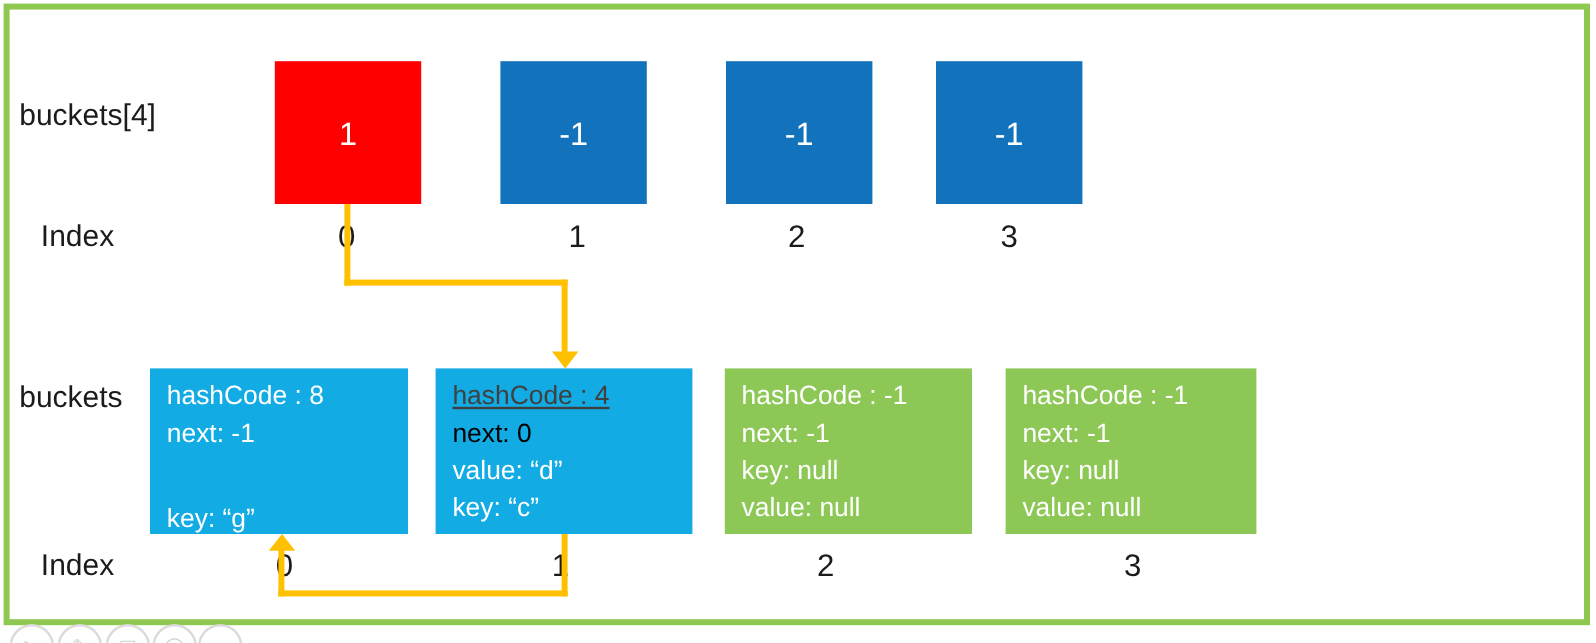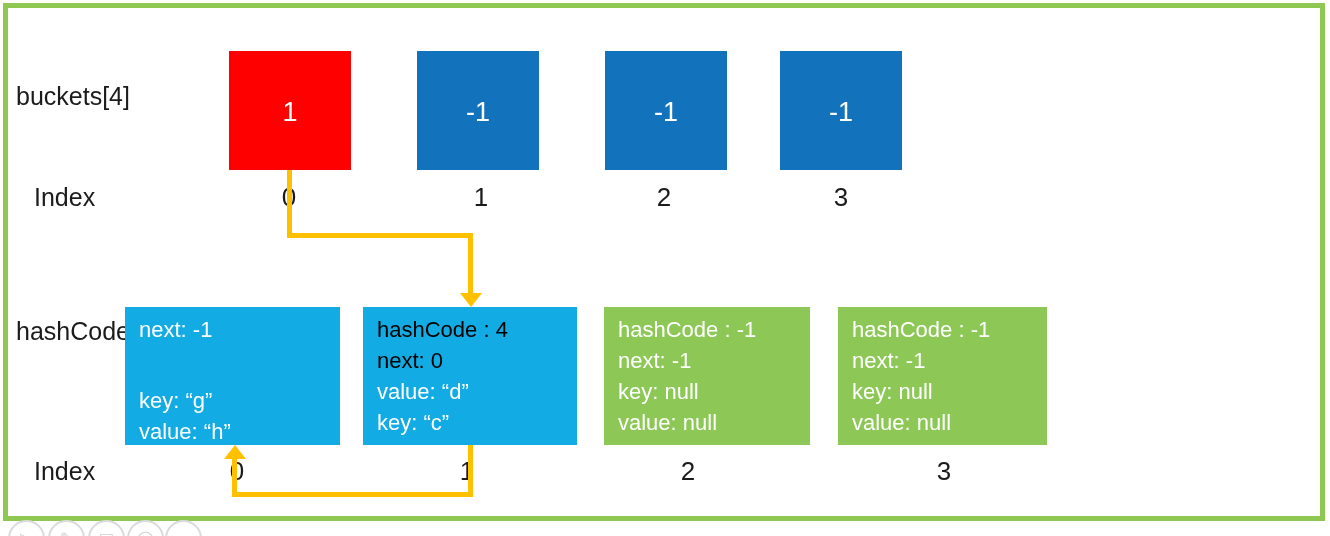--- a/index.html
+++ b/index.html
@@ -18,47 +18,48 @@
 </style>
 </head>
 <body>
 
 <div class="canvas">
 
   <div class="frame"></div>
 
   <div class="lbl" style="left:16px;top:82px;">buckets[4]</div>
   <div class="lbl" style="left:34px;top:183px;">Index</div>
-  <div class="lbl" style="left:16px;top:317px;">hashCode</div>
+  <div class="lbl" style="left:16px;top:317px;">buckets</div>
   <div class="lbl" style="left:34px;top:457px;">Index</div>
 
   <div class="bucket" style="left: 229px; background-color: rgb(254, 0, 0);">1</div>
   <div class="bucket" style="left: 417px; background-color: rgb(18, 114, 188);">-1</div>
   <div class="bucket" style="left: 605px; background-color: rgb(18, 114, 188);">-1</div>
   <div class="bucket" style="left: 780px; background-color: rgb(18, 114, 188);">-1</div>
 
   <div class="idx" style="left:289px;top:182px;">0</div>
   <div class="idx" style="left:481px;top:182px;">1</div>
   <div class="idx" style="left:664px;top:182px;">2</div>
   <div class="idx" style="left:841px;top:182px;">3</div>
 
   <div>
     <div class="seg" style="left:287px;top:170px;width:5px;height:68px;"></div>
     <div class="seg" style="left:287px;top:233px;width:186px;height:5px;"></div>
     <div class="seg" style="left:468px;top:233px;width:5px;height:62px;"></div>
     <div class="head-down" style="left:460px;top:293px;"></div>
   </div>
 
   <div class="entry" style="left: 125px; width: 215px; background-color: rgb(18, 171, 227);">
+    <div class="ln" style="color: rgb(255, 255, 255);">hashCode : 8</div>
     <div class="ln" style="color: rgb(255, 255, 255);">next: -1</div>
     <div class="ln" style="color: rgb(255, 255, 255); margin-top: 40px;">key: “g”</div>
     <div class="ln" style="color: rgb(255, 255, 255);">value: “h”</div>
   </div>
   <div class="entry" style="left: 363px; width: 214px; background-color: rgb(18, 171, 227);">
-    <div class="ln" style="color: #000000;">hashCode : 4</div>
+    <div class="ln" style="color: #404040; text-decoration: underline;">hashCode : 4</div>
     <div class="ln" style="color: #000000;">next: 0</div>
     <div class="ln" style="color: rgb(255, 255, 255);">value: “d”</div>
     <div class="ln" style="color: rgb(255, 255, 255);">key: “c”</div>
   </div>
   <div class="entry" style="left: 604px; width: 206px; background-color: rgb(141, 200, 87);">
     <div class="ln" style="color: rgb(255, 255, 255);">hashCode : -1</div>
     <div class="ln" style="color: rgb(255, 255, 255);">next: -1</div>
     <div class="ln" style="color: rgb(255, 255, 255);">key: null</div>
     <div class="ln" style="color: rgb(255, 255, 255);">value: null</div>
   </div>

